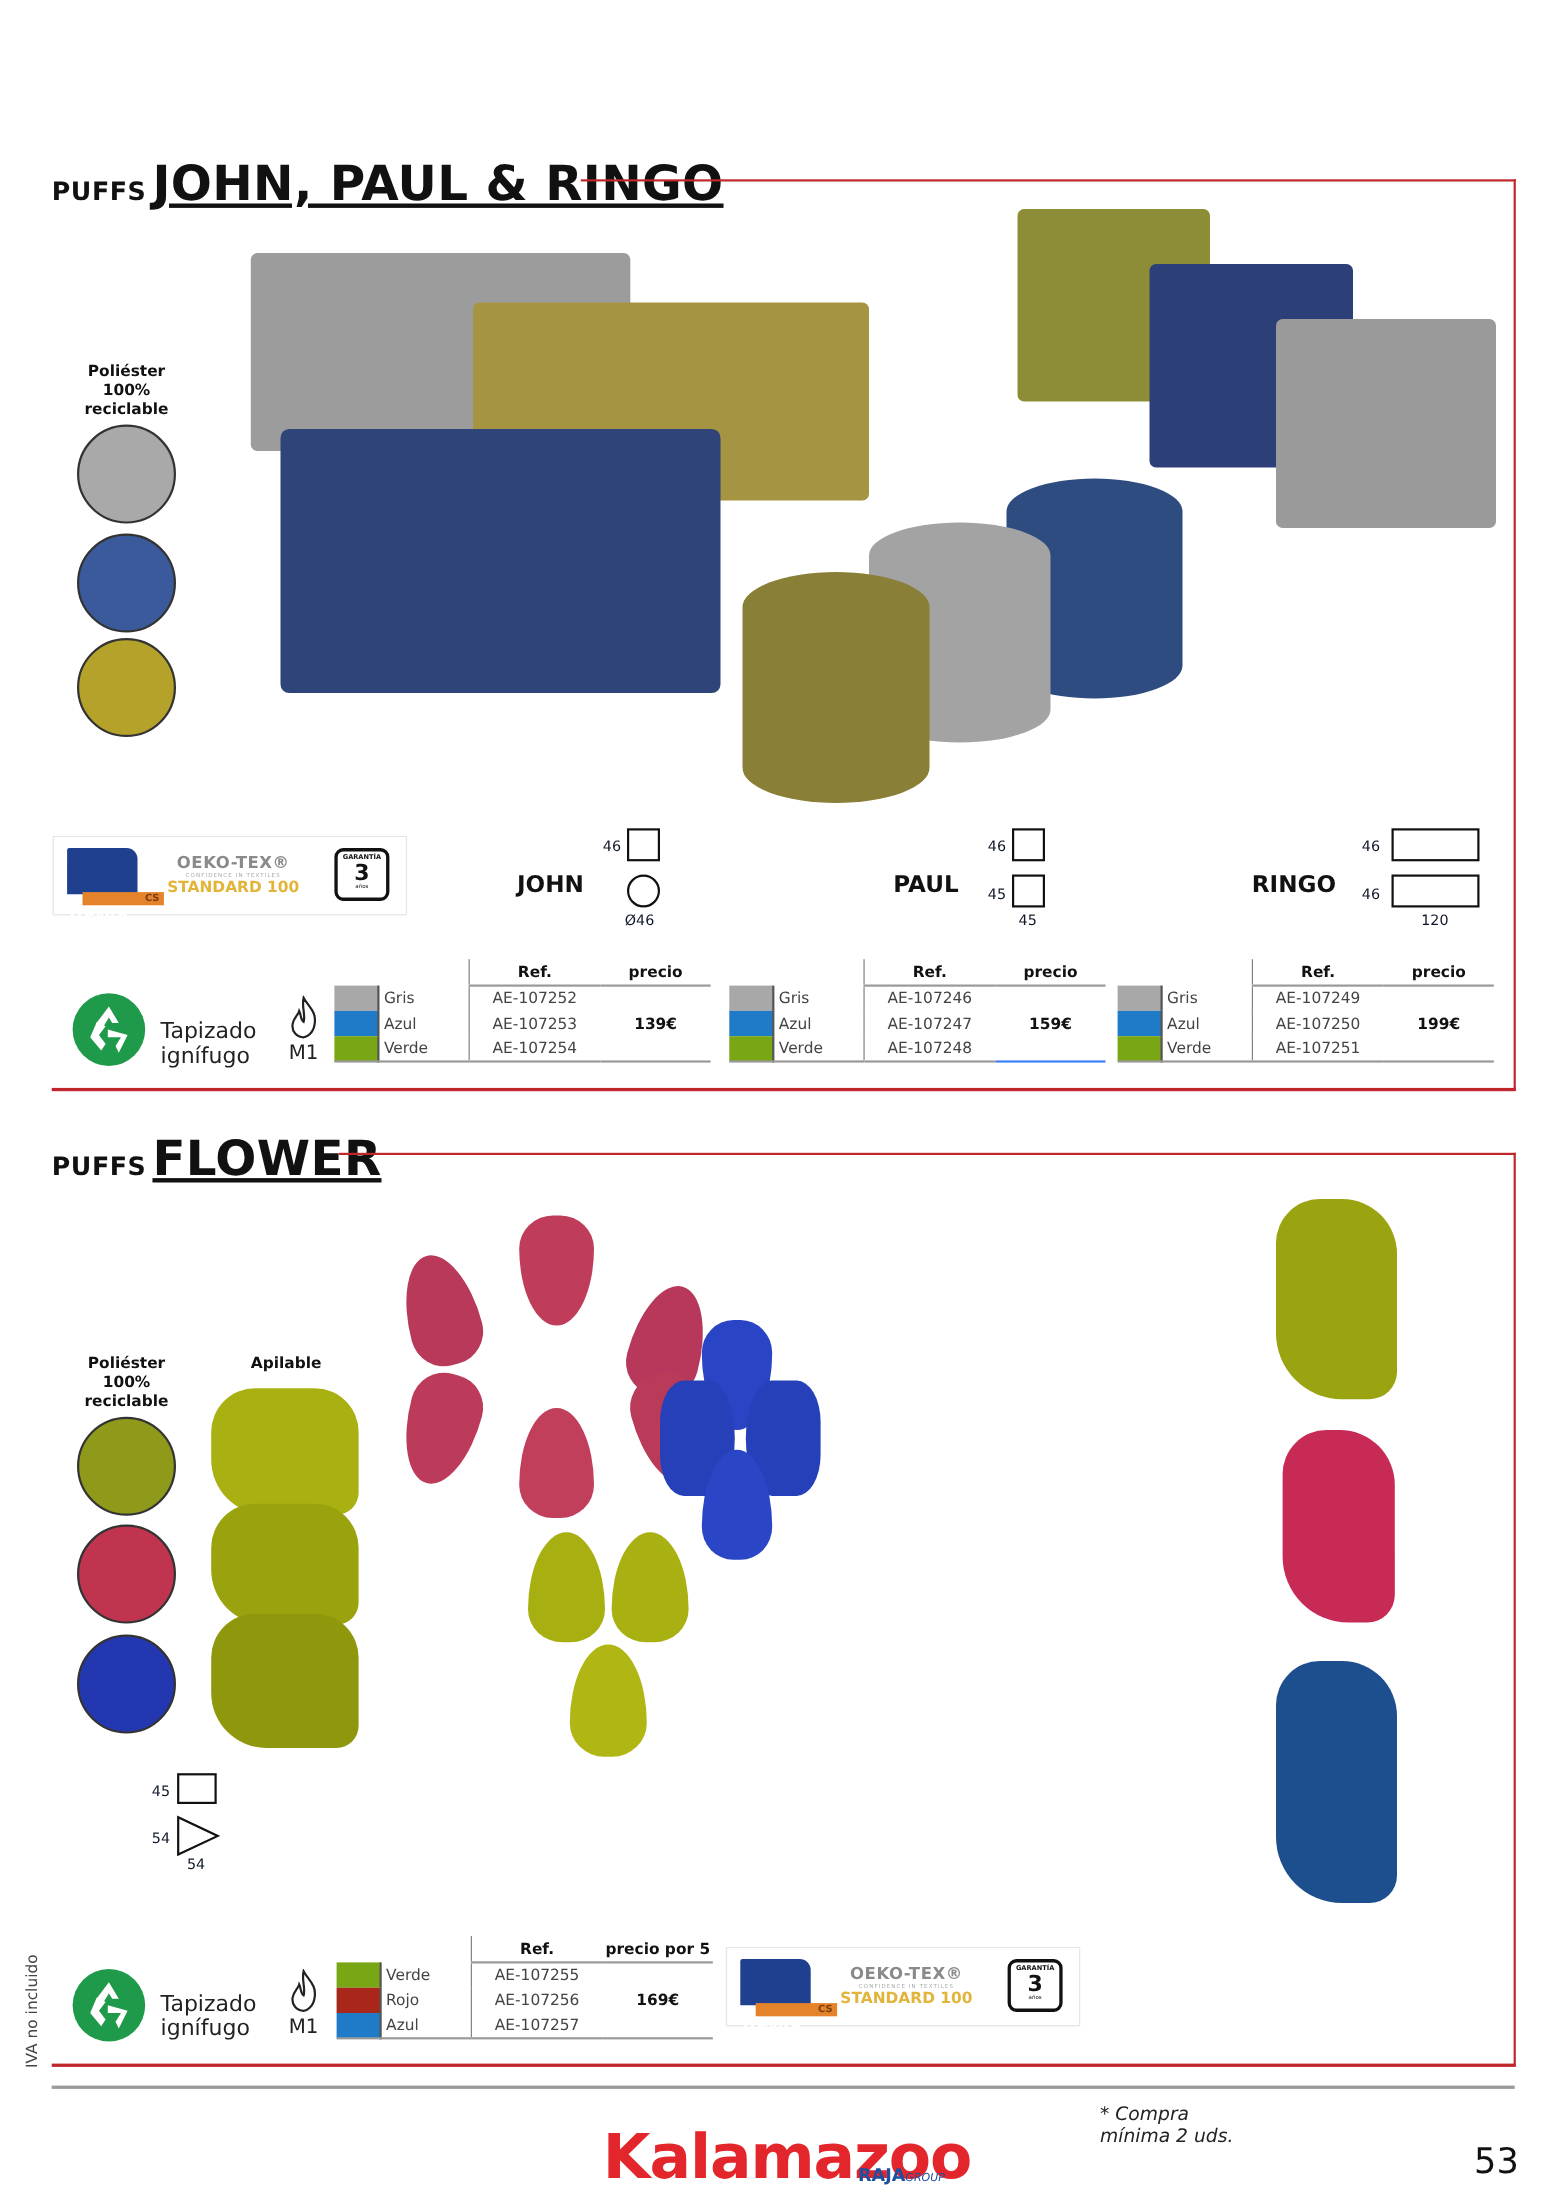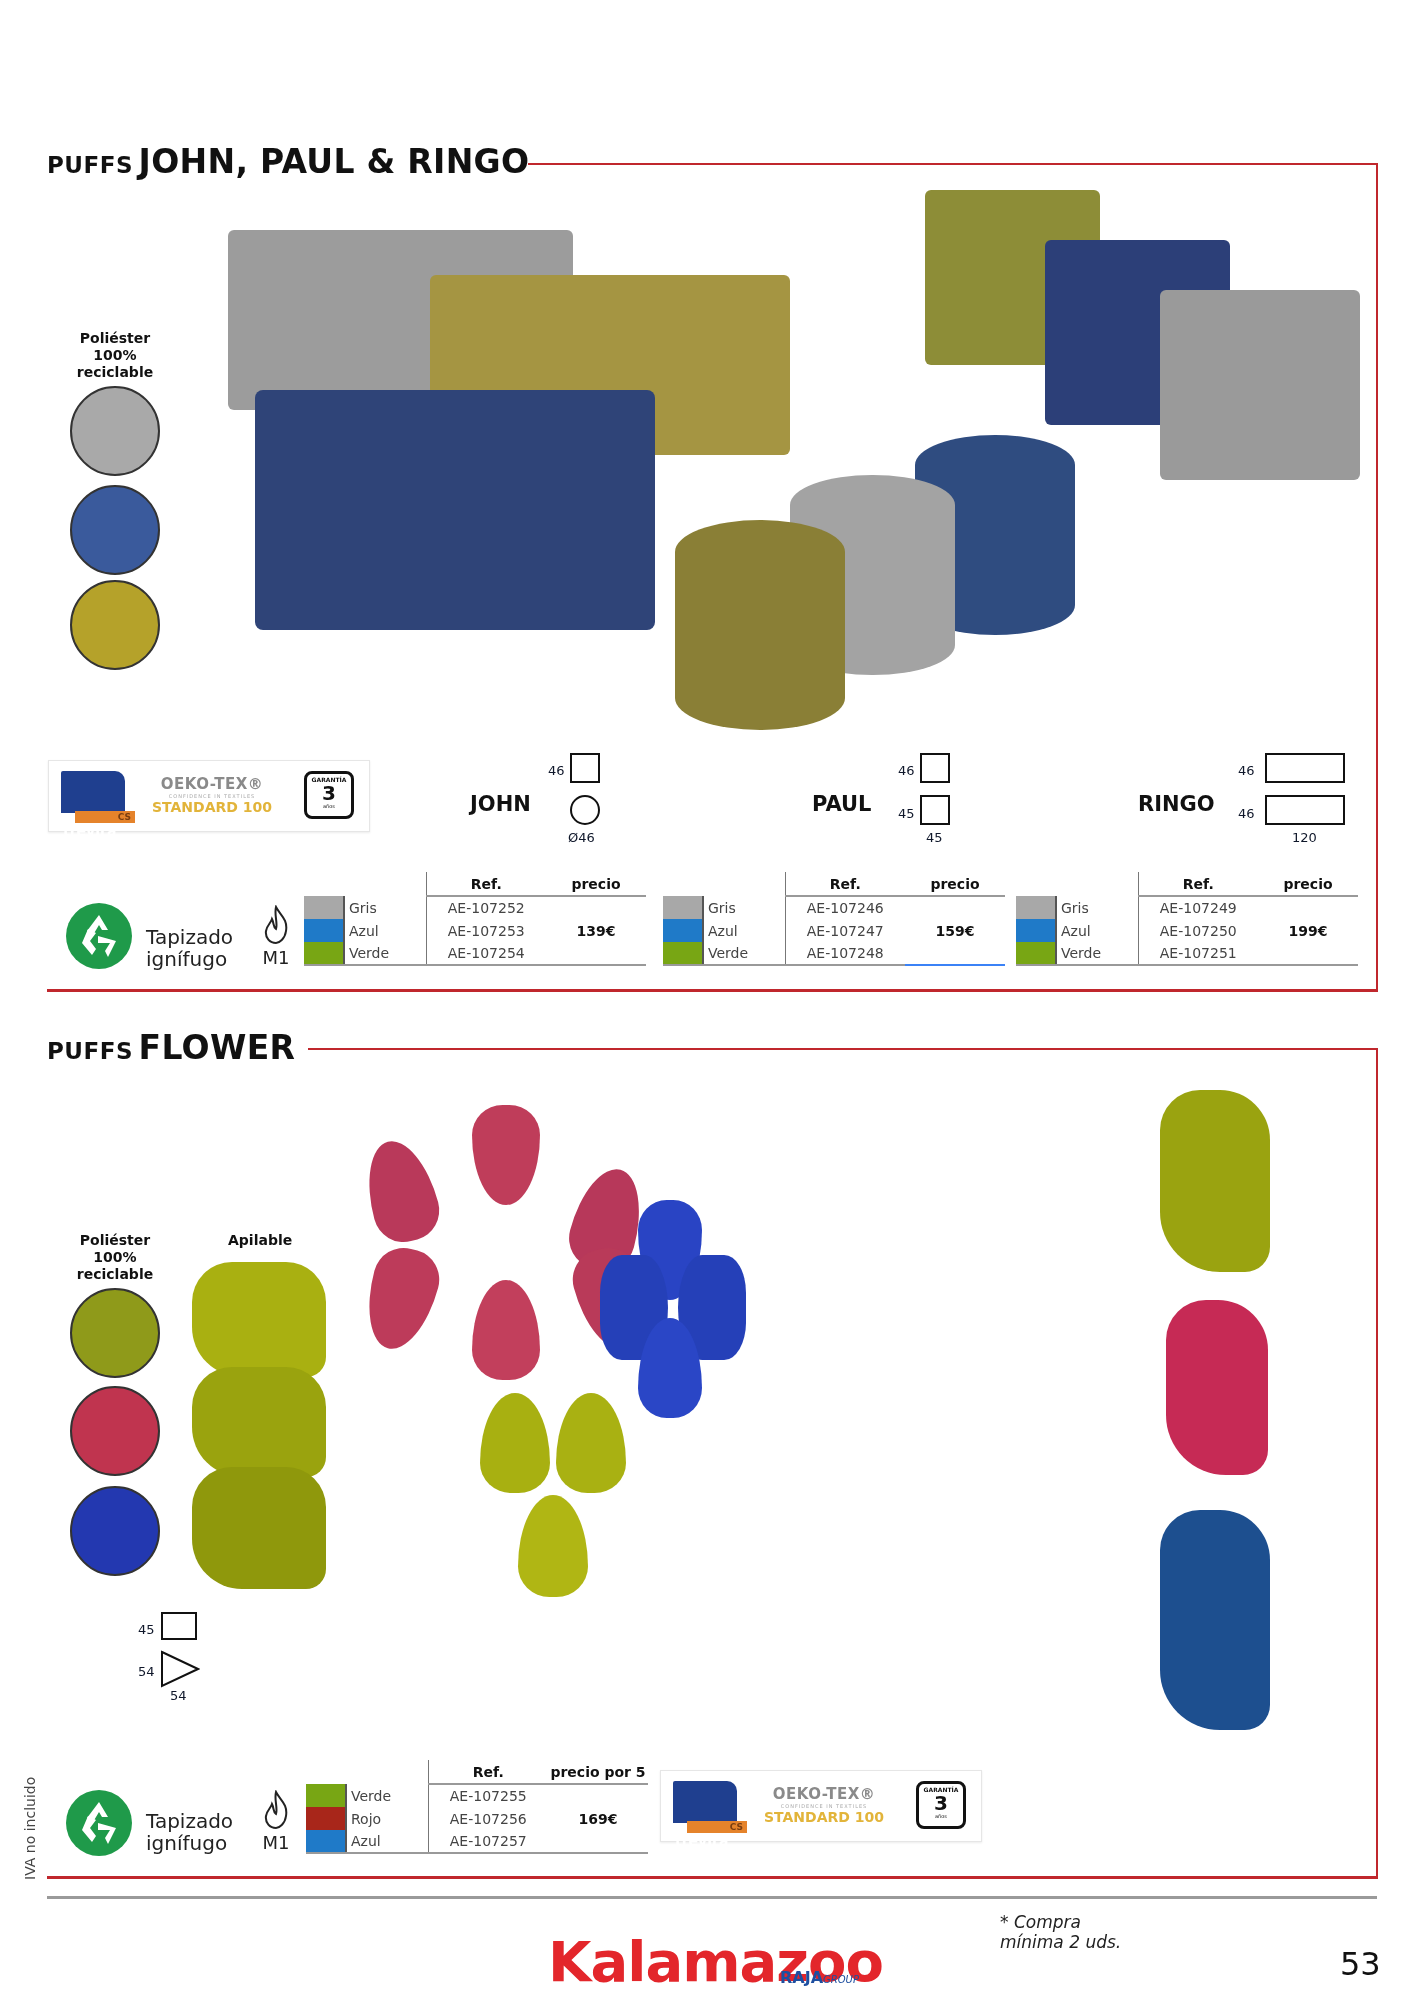--- a/index.html
+++ b/index.html
@@ -1,30 +1,30 @@
 <!DOCTYPE html>
 <html><head>
 <meta charset="utf-8">
 <style>
   * { box-sizing: border-box; margin: 0; padding: 0; }
   body { width: 1414px; height: 2000px; background: #ffffff; position: relative; overflow: hidden;
          font-family: "DejaVu Sans", "Liberation Sans", sans-serif; color: #111; }
   .abs { position: absolute; }
   .sec-title { position: absolute; font-weight: bold; color: #111; white-space: nowrap; }
   .sec-title .small { font-size: 23px; letter-spacing: 0.5px; }
-  .sec-title .big { font-size: 33px; letter-spacing: 0.3px; }
+  .sec-title .big { font-size: 44px; letter-spacing: 0.3px; text-decoration: underline; }
   .frame { position: absolute; border-top: 2px solid #c0272d; border-right: 2px solid #c0272d; }
   .frame-bottom { position: absolute; height: 3px; background: #c0272d; }
   .eco-label { position: absolute; text-align: center; font-weight: bold; font-size: 14px; line-height: 17px; width: 110px; }
   .swatch { position: absolute; width: 90px; height: 90px; border-radius: 50%; border: 2px solid #333; }
   .cert-box { position: absolute; background: #fff; border: 1px solid #e6e6e6; box-shadow: 0 1px 2px rgba(0,0,0,0.08); }
   .trevira { position: absolute; width: 64px; height: 50px; }
   .trevira .flag { position: absolute; left: 0; top: 0; width: 64px; height: 42px; background: #1f3f8f; border-radius: 2px 10px 0 0; }
   .trevira .word { position: absolute; left: 2px; top: 20px; color: #fff; font-size: 14px; font-weight: bold; margin-top: 32px; }
-  .trevira .cs { position: absolute; left: 14px; top: 40px; width: 60px; height: 12px; background: #e5832b; color: #7b3e10; font-size: 9px; font-weight: bold; text-align: right; padding-right: 4px; line-height: 12px; }
+  .trevira .cs { position: absolute; left: 14px; top: 40px; width: 74px; height: 12px; background: #e5832b; color: #7b3e10; font-size: 9px; font-weight: bold; text-align: right; padding-right: 4px; line-height: 12px; }
   .oeko { position: absolute; text-align: center; }
   .oeko .o1 { font-size: 15px; color: #8a8a8a; font-weight: bold; letter-spacing: 0.5px; }
   .oeko .o2 { font-size: 5px; color: #aaa; letter-spacing: 1px; }
   .oeko .o3 { font-size: 14px; color: #e2b43a; font-weight: bold; }
   .garantia { position: absolute; width: 50px; height: 48px; border: 3px solid #111; border-radius: 8px; text-align: center; background: #fff; }
   .garantia .g1 { font-size: 6px; font-weight: bold; margin-top: 2px; }
   .garantia .g2 { font-size: 20px; font-weight: bold; line-height: 20px; }
   .garantia .g3 { font-size: 5px; }
   .prod-name { position: absolute; font-weight: bold; font-size: 21px; }
   .dim { position: absolute; font-size: 13px; color: #0f172a; }

